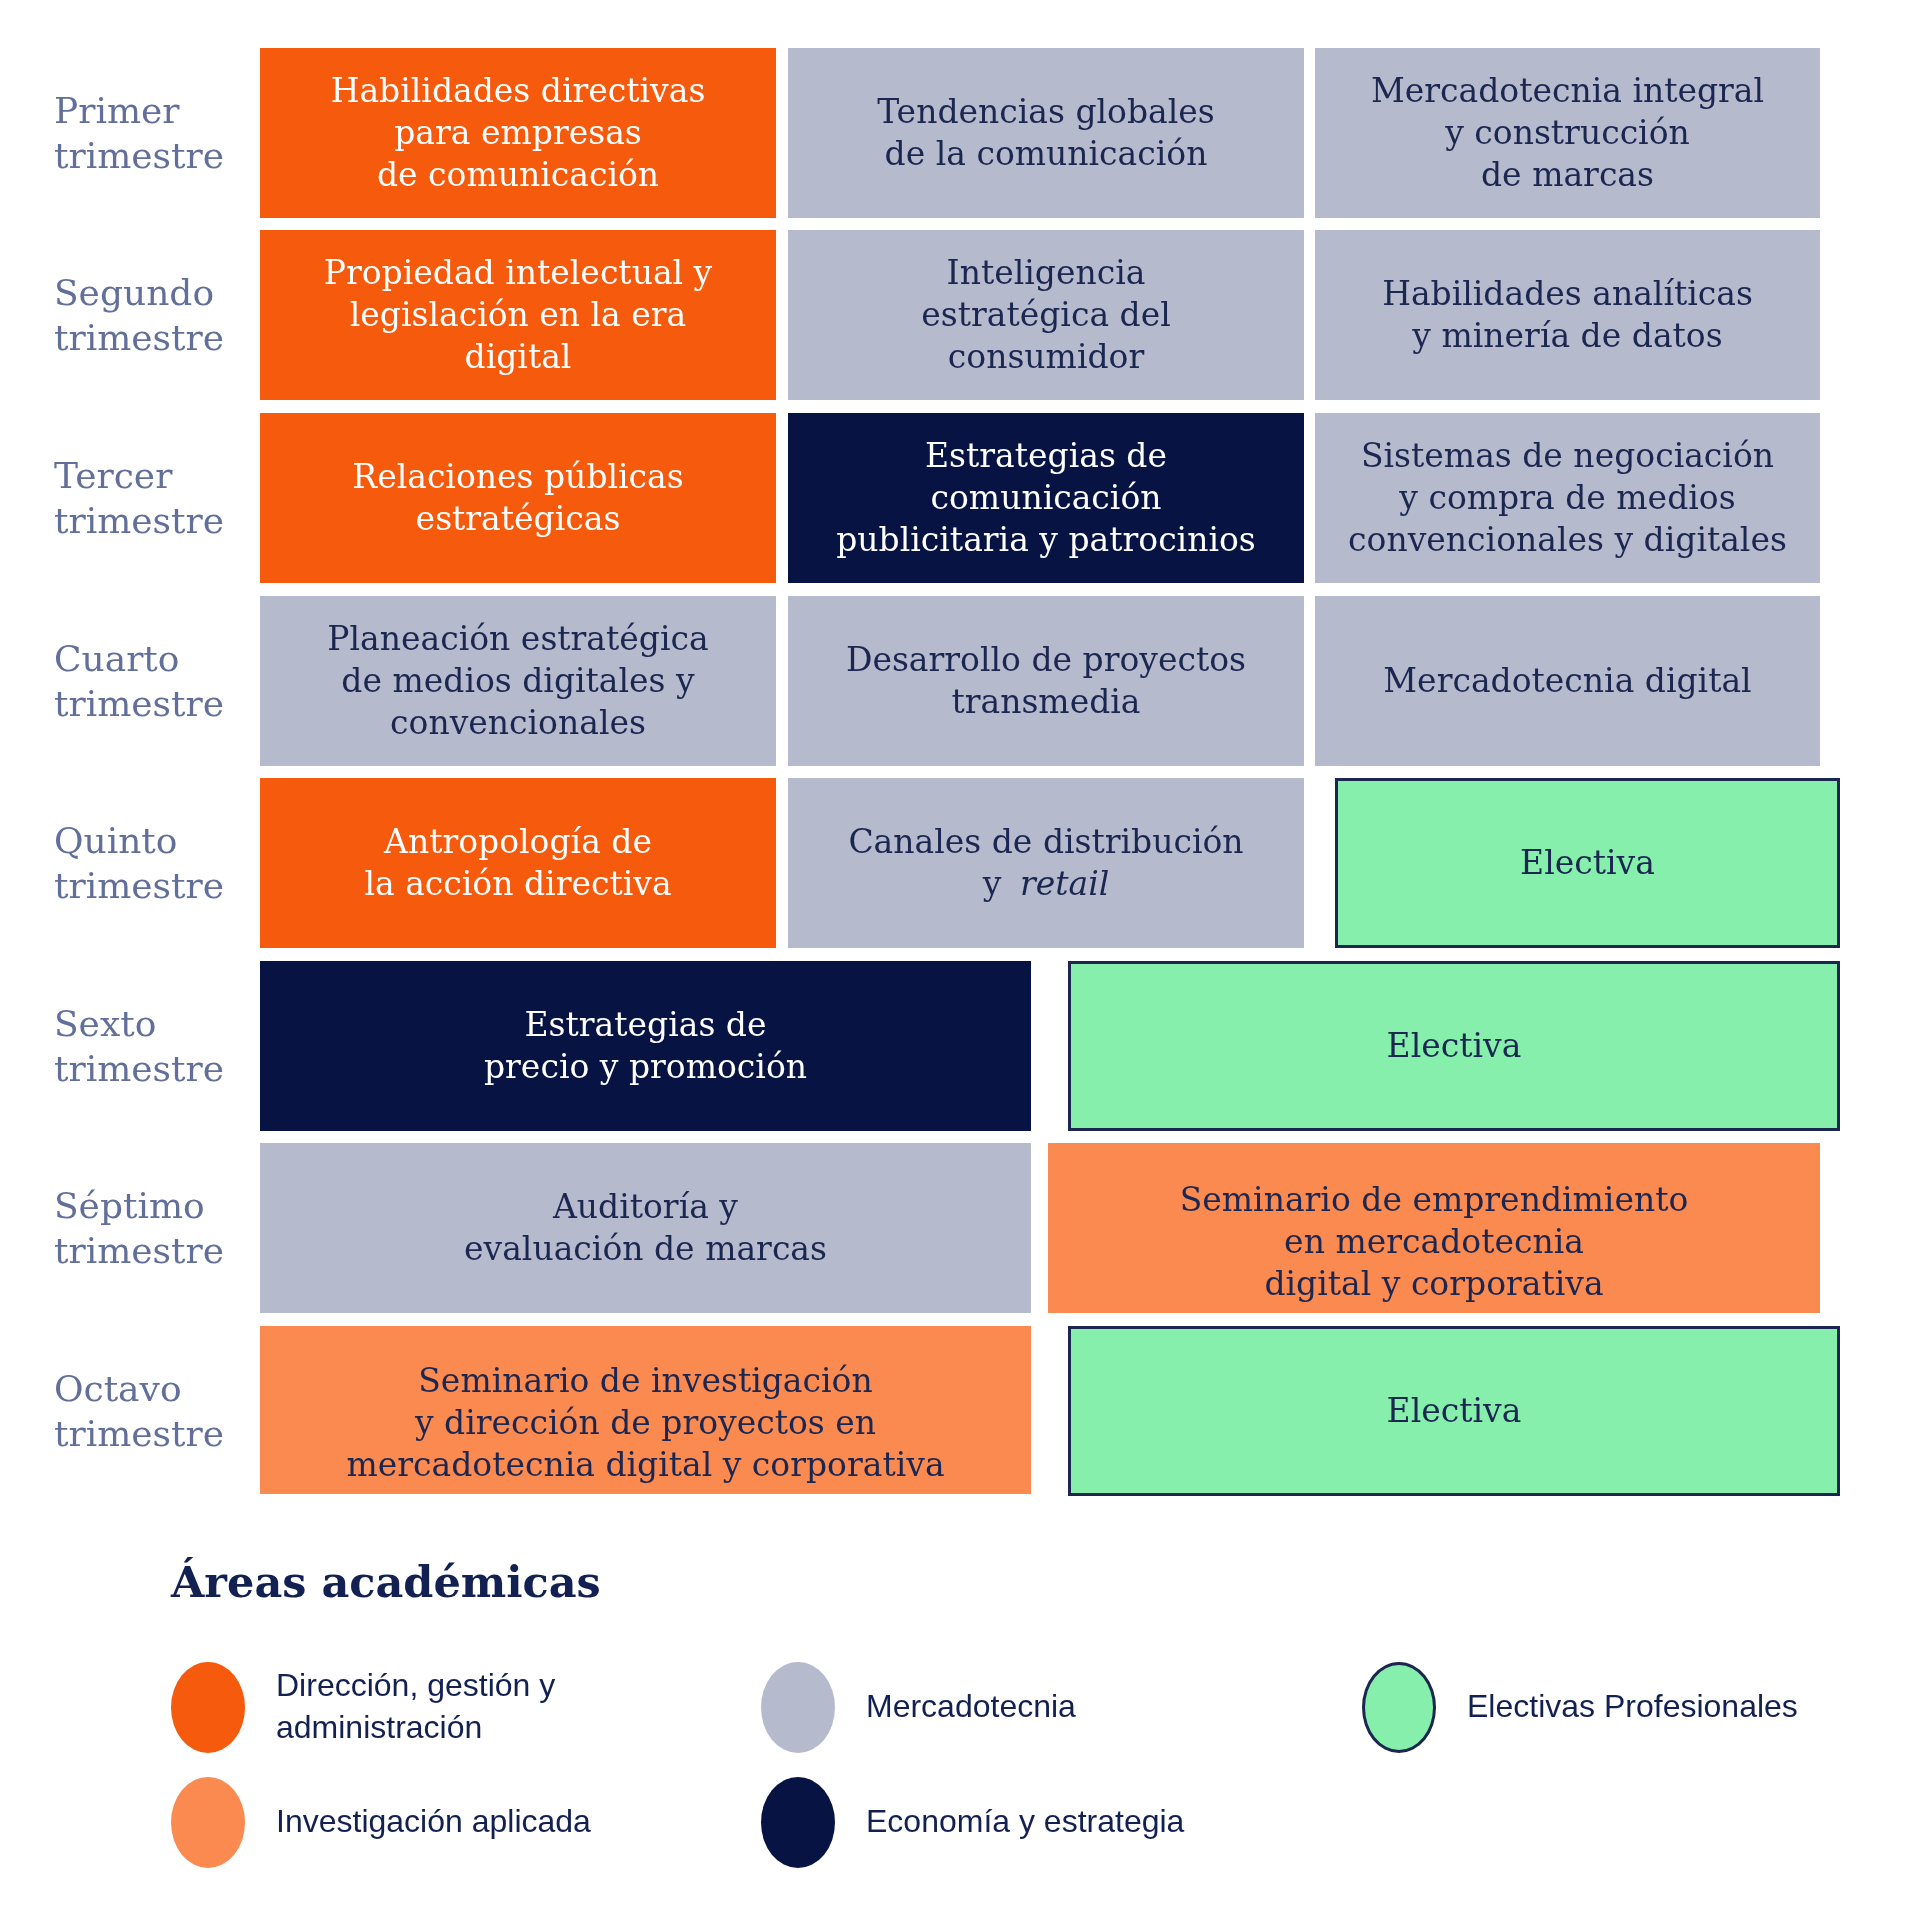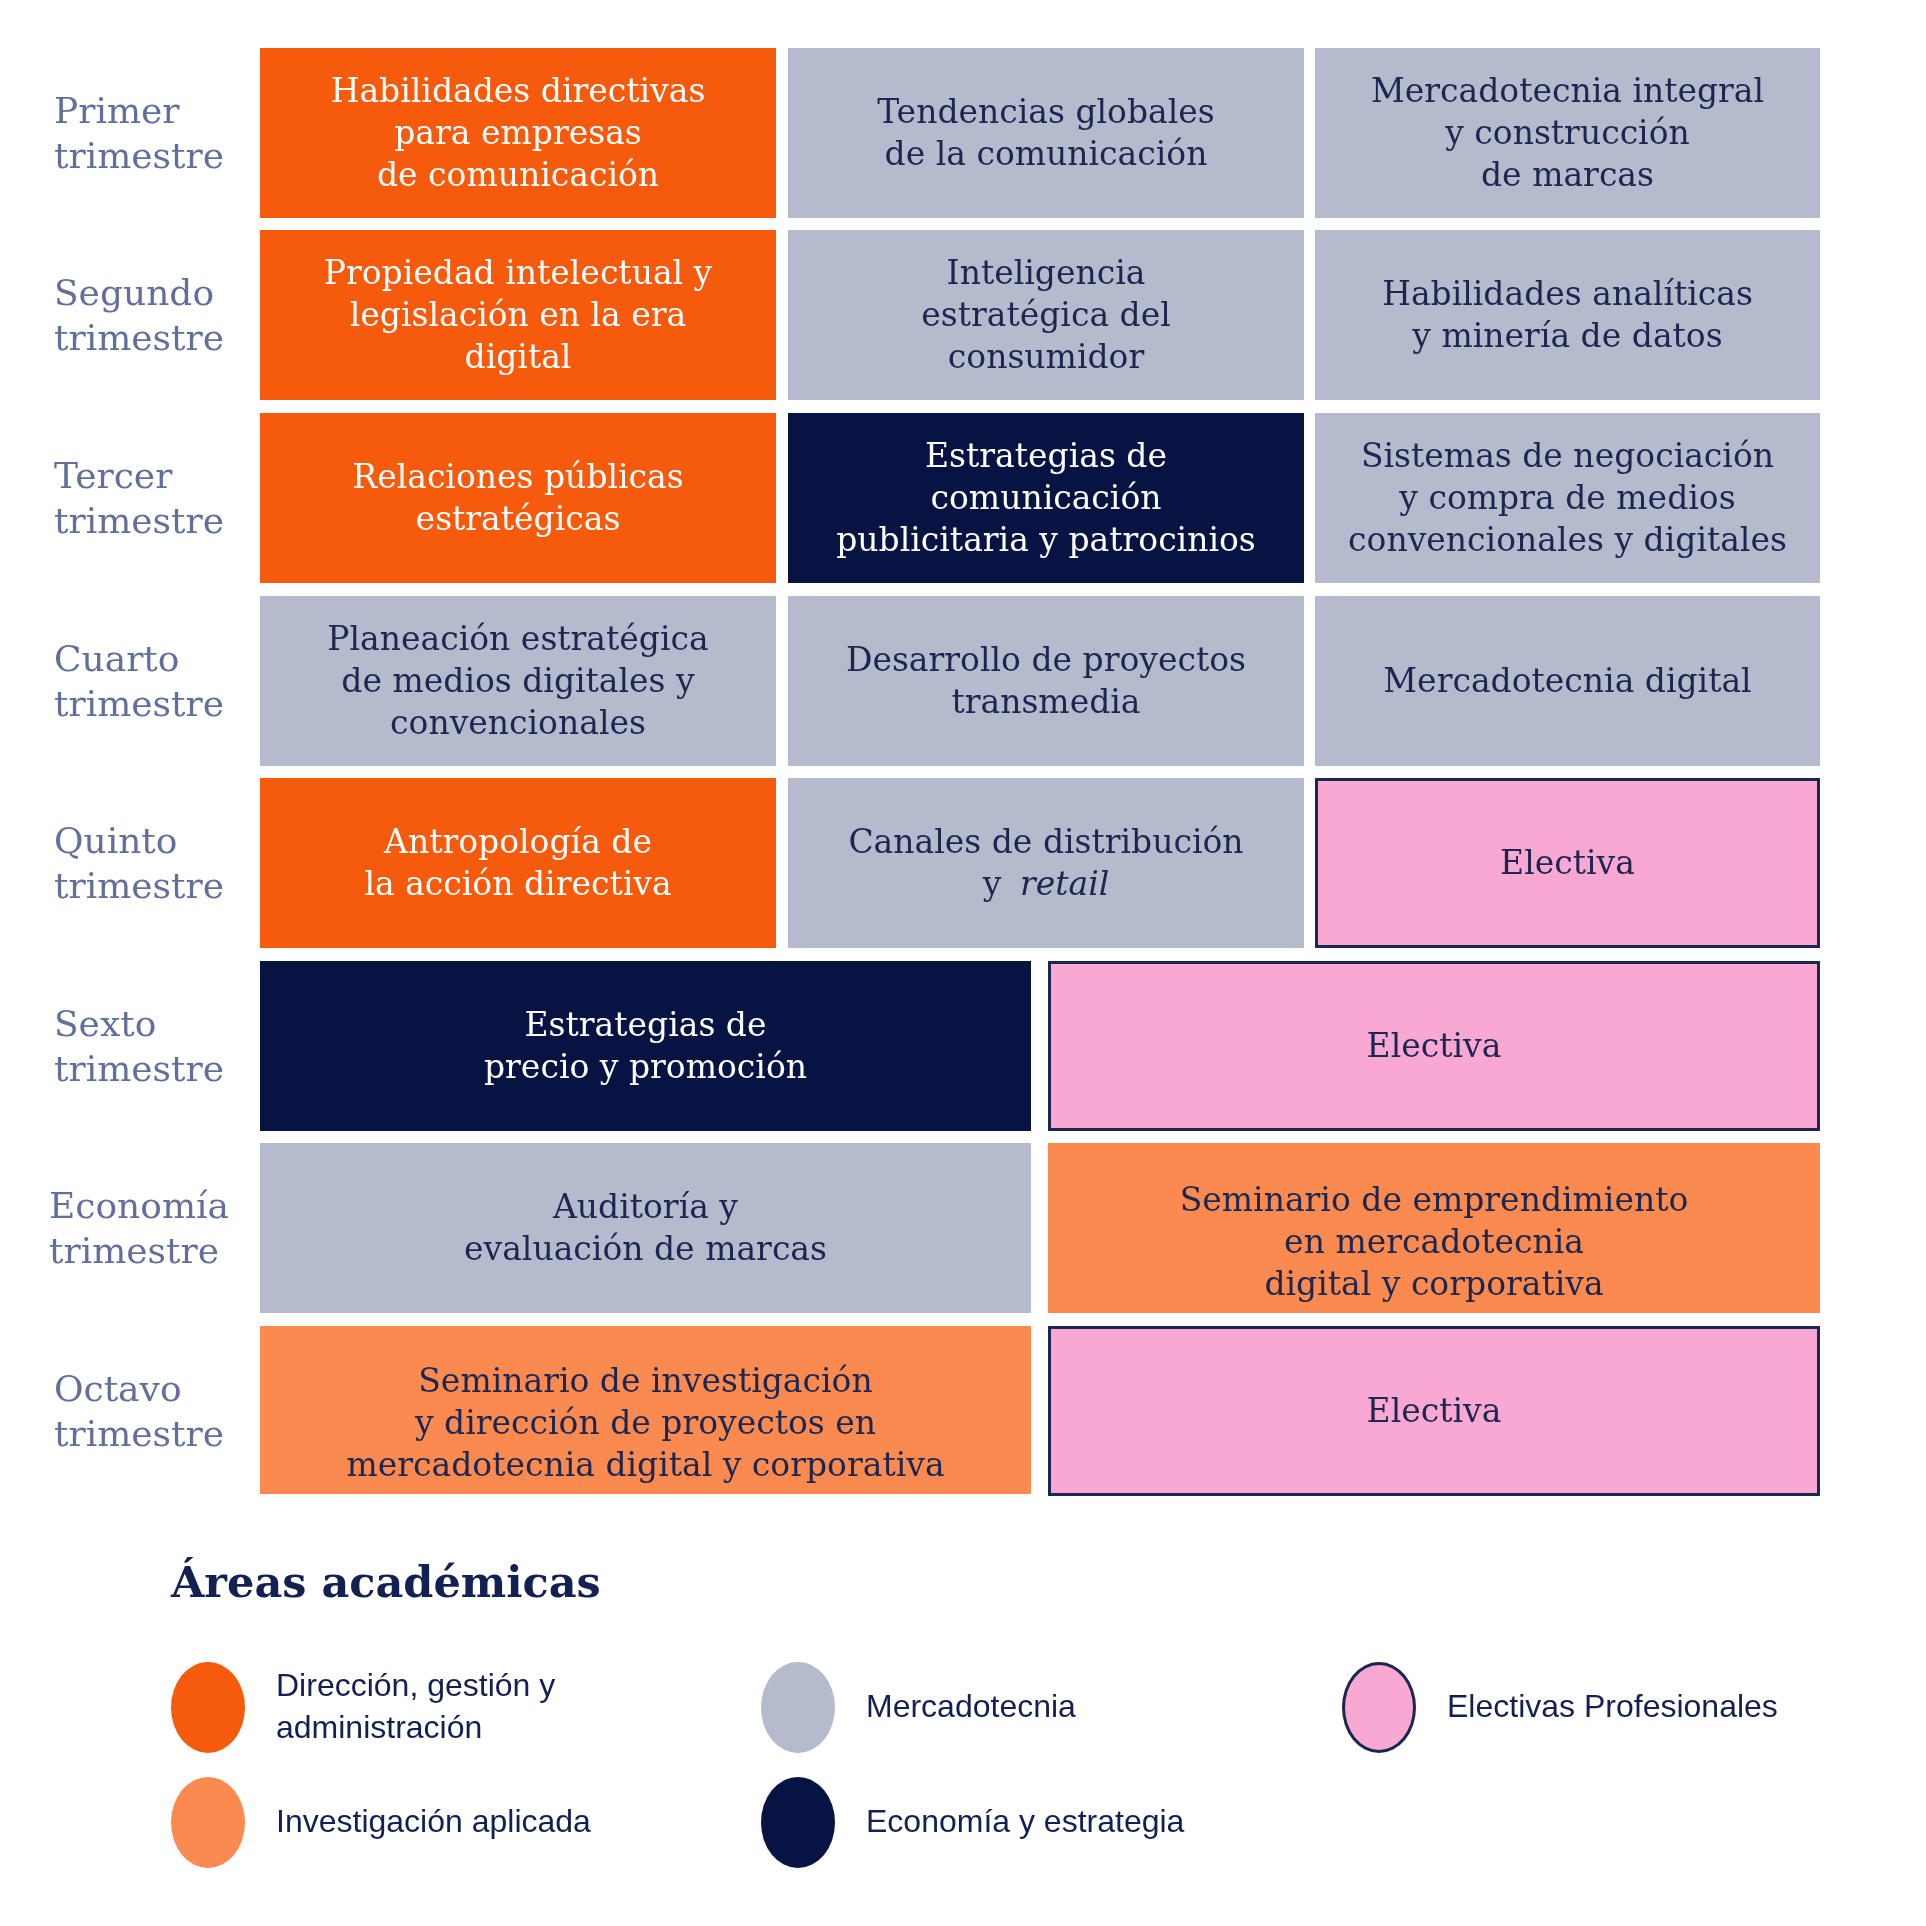--- a/index.html
+++ b/index.html
@@ -36,21 +36,21 @@
     padding:7.7px 14px;
     font-size:33px;
     line-height:1.28;
   }
   .cell-text{white-space:pre-line;}
   .it{font-style:italic;margin-left:8px;}
   [data-area="direccion"]{background:var(--c-direccion,#F65A0D);color:var(--c-white_text,#fff);}
   [data-area="investigacion"]{background:var(--c-investigacion,#FB8A50);color:var(--c-cell_text,#1B2751);align-items:flex-end;}
   [data-area="mercadotecnia"]{background:var(--c-mercadotecnia,#B6BACD);color:var(--c-cell_text,#1B2751);}
   [data-area="economia"]{background:var(--c-economia,#071443);color:var(--c-white_text,#fff);}
-  [data-area="electiva"]{background:#f9a8d4;color:var(--c-cell_text,#1B2751);border:3.9px solid var(--c-electiva_border,#1B2751);}
+  [data-area="electiva"]{background:#86efac;color:var(--c-cell_text,#1B2751);border:3.9px solid var(--c-electiva_border,#1B2751);margin-left:20px;}
   .legend-title{
     position:absolute;
     left:171px;
     top:1557px;
     font-weight:700;
     font-size:43px;
     color:var(--c-legend_text,#132052);
   }
   .legend-item{
     position:absolute;
@@ -85,21 +85,21 @@
   <div class="tri-label" style="top:230px">Segundo
 trimestre</div>
   <div class="tri-label" style="top:413px">Tercer
 trimestre</div>
   <div class="tri-label" style="top:596px">Cuarto
 trimestre</div>
   <div class="tri-label" style="top:778px">Quinto
 trimestre</div>
   <div class="tri-label" style="top:961px">Sexto
 trimestre</div>
-  <div class="tri-label" style="top:1143px">Economía
+  <div class="tri-label" style="top:1143px">Séptimo
 trimestre</div>
   <div class="tri-label" style="top:1326px">Octavo
 trimestre</div>
 
   <div class="cell" style="left:260px;top:48px;width:516px;height:170px" data-area="direccion">
     <span class="cell-text">Habilidades directivas
 para empresas
 de comunicación</span>
   </div>
   <div class="cell" style="left:788px;top:48px;width:516px;height:170px" data-area="mercadotecnia">

